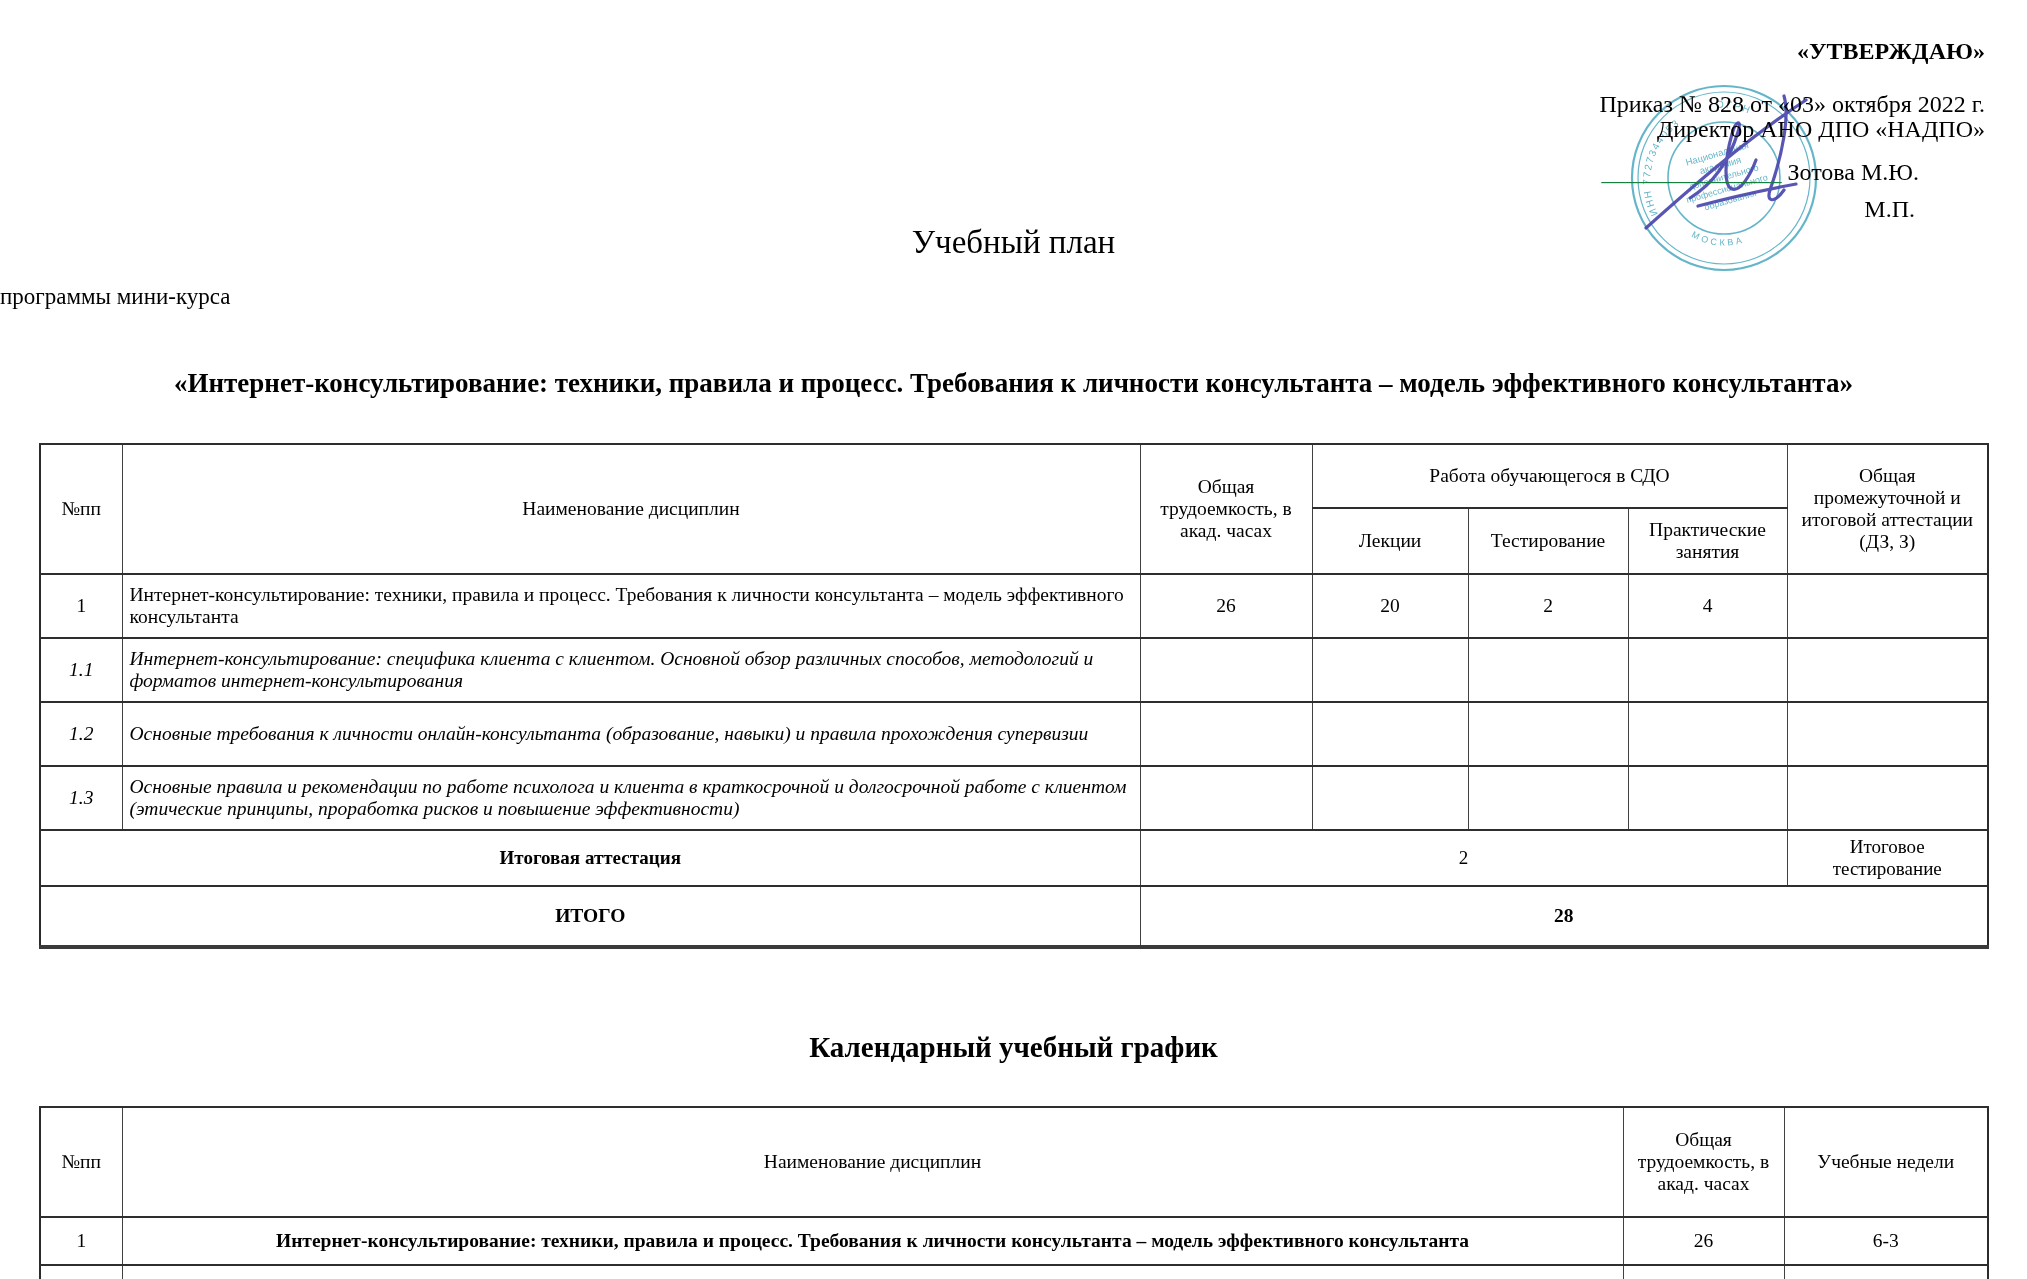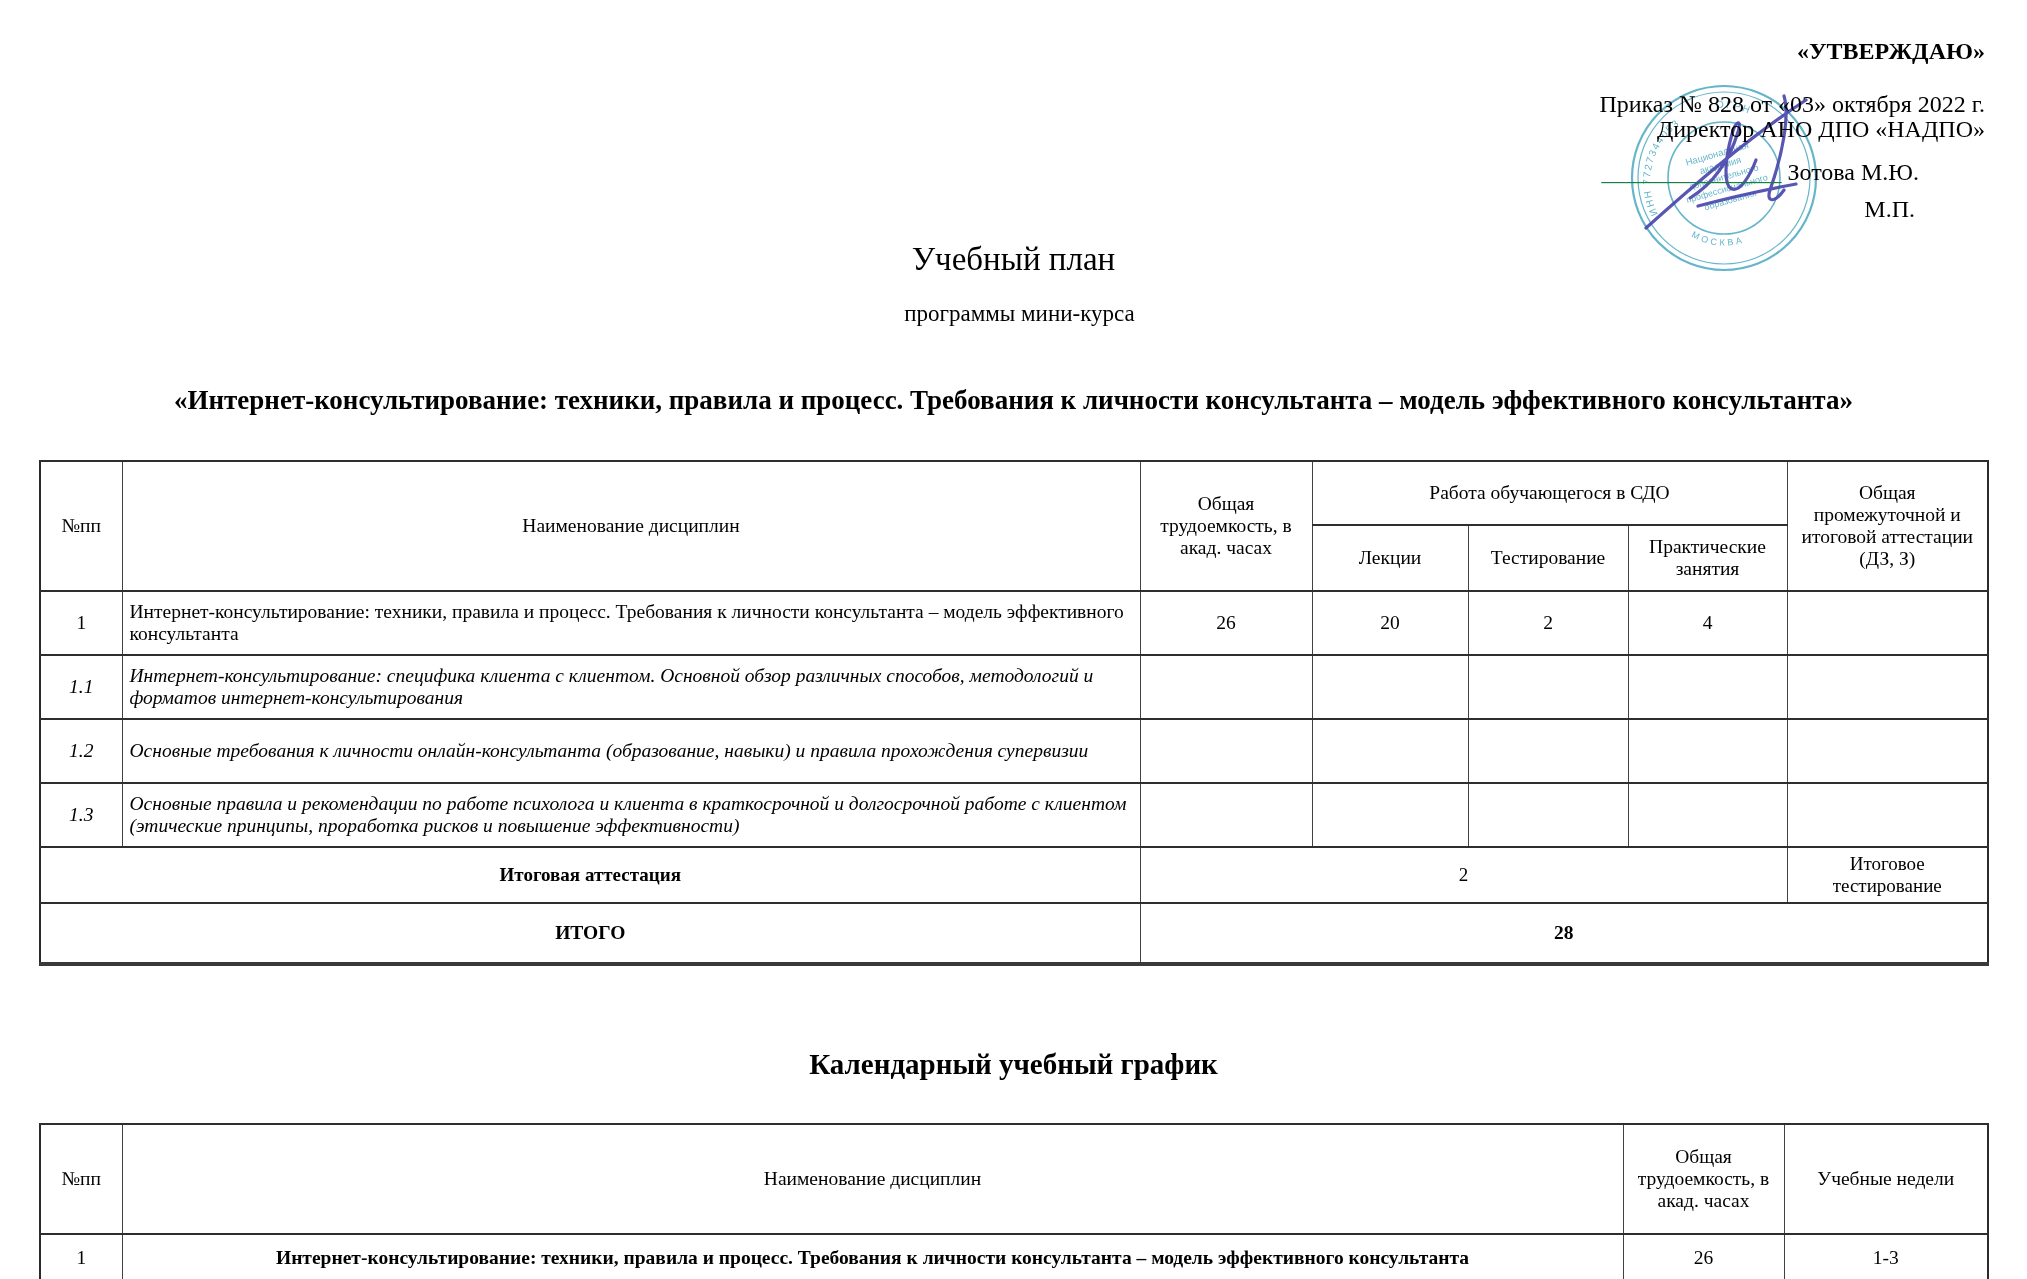--- a/index.html
+++ b/index.html
@@ -16,22 +16,22 @@
   .approval .l1{font-weight:bold;margin-bottom:30px;}
   .approval .l2{margin-bottom:2px;}
   .approval .l3{margin-bottom:20px;}
   .approval .l4{margin-bottom:14px;padding-right:66px;}
   .approval .l5{padding-right:70px;}
   .approval .uline{color:#15803d;letter-spacing:0;}
   
   .stamp{position:absolute;left:1624px;top:82px;z-index:1;opacity:.85;}
   .signature{position:absolute;left:1638px;top:86px;z-index:2;}
   
-  .main-title{padding-top:224px;text-align:center;font-size:33px;line-height:36px;margin-top:17px;}
-  .sub-title{text-align:center;font-size:23px;margin-top:24px;margin-left:12px;}
+  .main-title{padding-top:224px;text-align:center;font-size:33px;line-height:36px;}
+  .sub-title{font-size:23px;margin-top:24px;}
   .course-title{
     text-align:center;font-size:27px;font-weight:bold;margin-top:58px;white-space:nowrap;
   }
   .schedule-title{text-align:center;font-size:29px;font-weight:bold;margin-top:82px;}
   
   table.t{
     border-collapse:collapse;table-layout:fixed;width:1948px;
     margin:0 0 0 39px;border:2px solid #2b2b2b;border-bottom:4px solid #3a3a3a;
     font-size:19.5px;
   }
@@ -191,21 +191,21 @@
       <tr class="hrow">
     <th>№пп</th>
     <th>Наименование дисциплин</th>
     <th>Общая трудоемкость, в акад. часах</th>
     <th>Учебные недели</th>
   </tr>
   <tr class="r1">
     <td>1</td>
     <td class="bold">Интернет-консультирование: техники, правила и процесс. Требования к личности консультанта – модель эффективного консультанта</td>
     <td>26</td>
-    <td>1-3</td>
+    <td>6-3</td>
   </tr>
   <tr class="r2">
     <td></td>
     <td class="bold">Итоговая аттестация</td>
     <td>2</td>
     <td>4</td>
   </tr>
 </tbody>
   </table>
 

